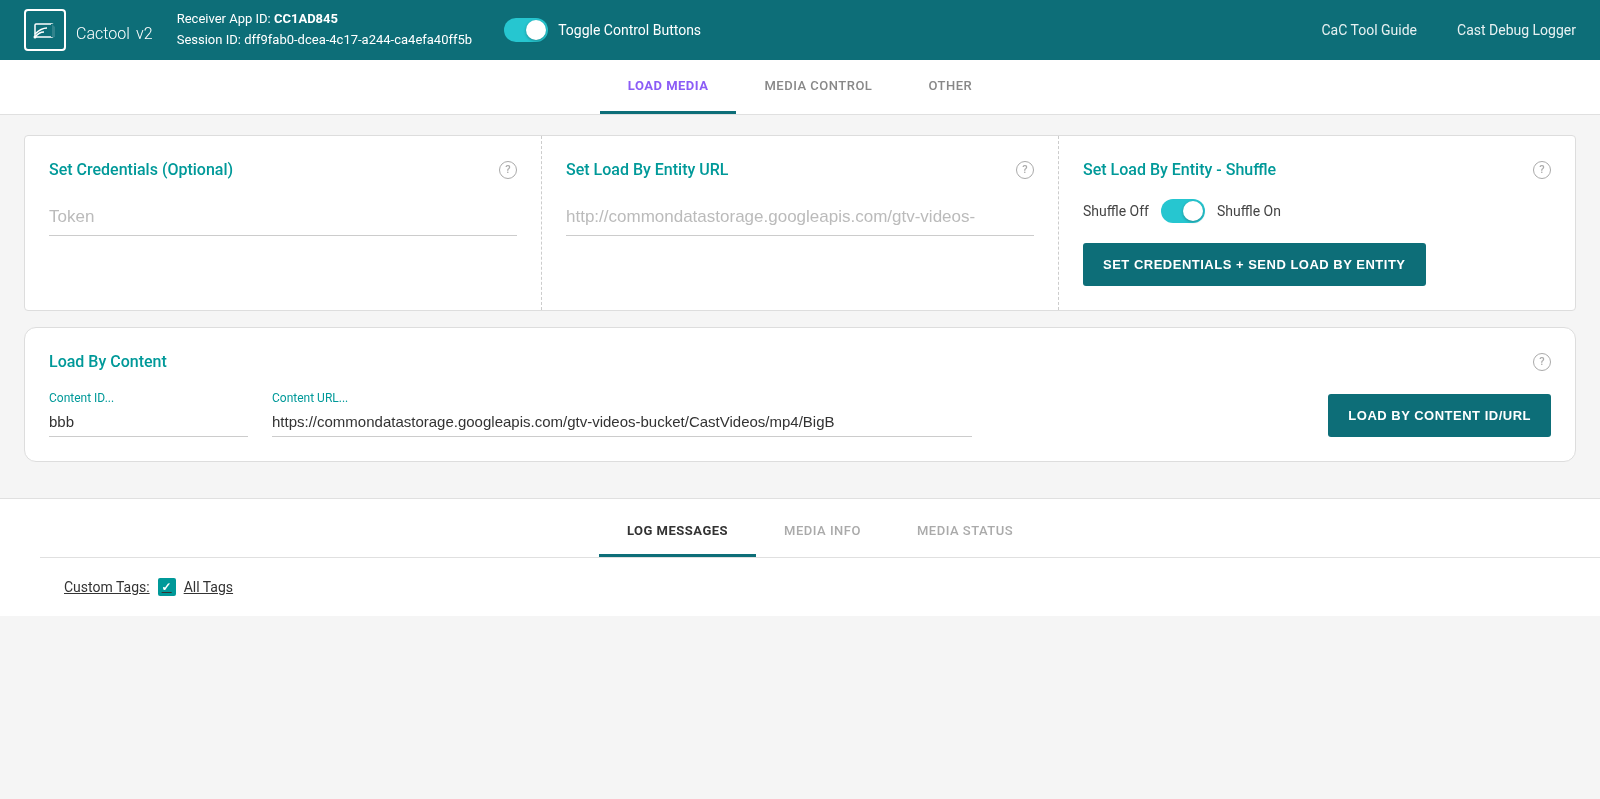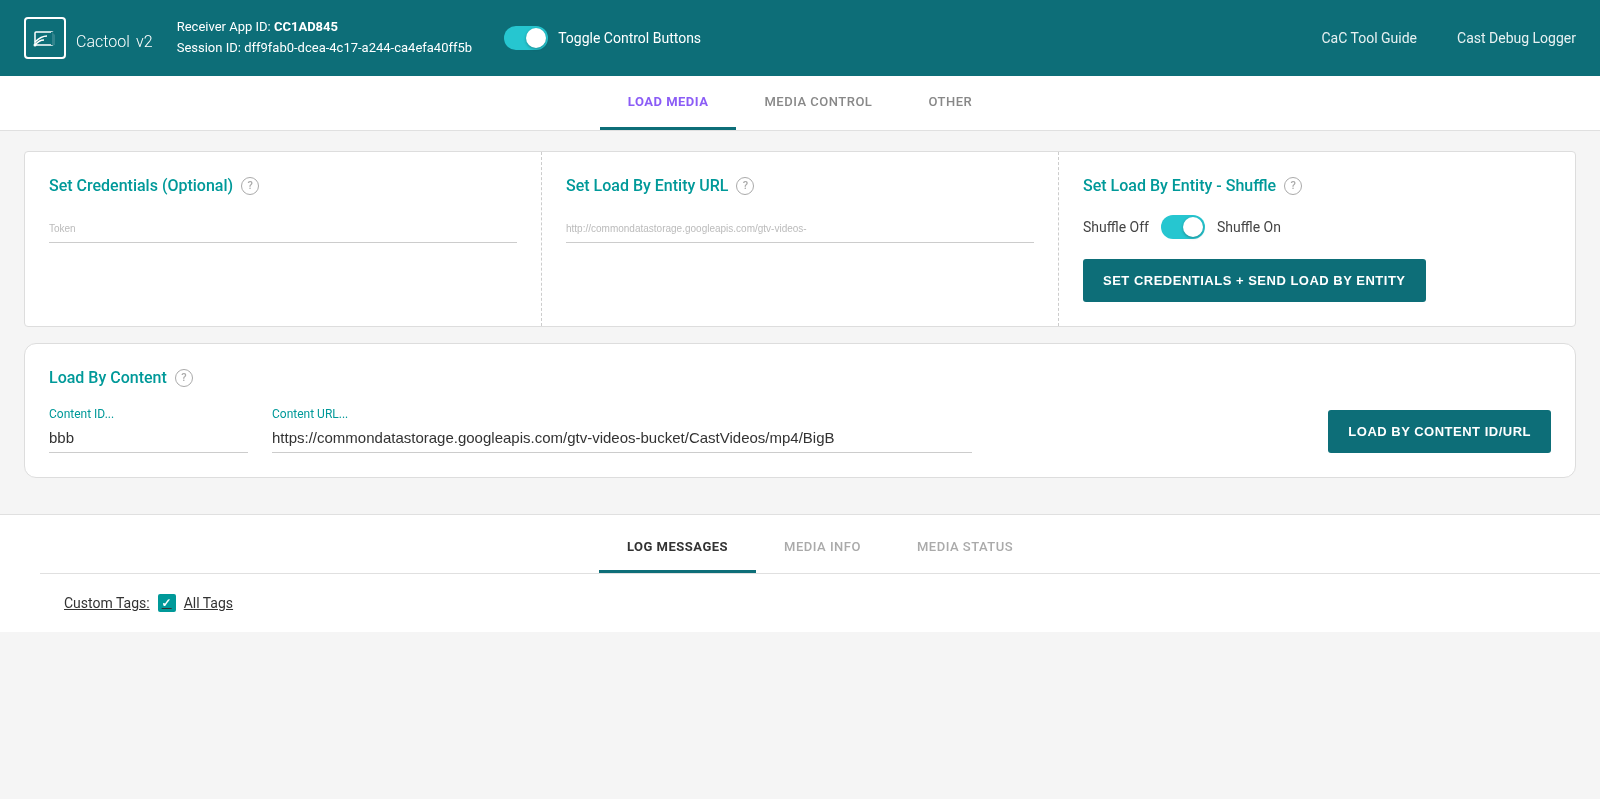--- a/index.html
+++ b/index.html
@@ -5,21 +5,21 @@
     * { box-sizing: border-box; margin: 0; padding: 0; }
     body { font-family: 'Roboto', Arial, sans-serif; background: #f5f5f5; font-size: 14px; color: #333; }
 
     
     .header {
       background: #0d6e78;
       color: white;
       display: flex;
       align-items: center;
       padding: 0 24px;
-      height: 76px;
+      height: 60px;
       gap: 16px;
       justify-content: space-between;
     }
     .header-logo {
       display: flex;
       align-items: center;
       gap: 10px;
     }
     .header-logo-text {
       font-size: 26px;
@@ -127,39 +127,40 @@
     }
     .card:last-child { border-right: none; }
     .card-title {
       color: #009999;
       font-size: 16px;
       font-weight: 500;
       display: flex;
       align-items: center;
       gap: 8px;
       margin-bottom: 20px;
+      justify-content: space-between;
     }
     .help-icon {
       width: 18px;
       height: 18px;
       border: 1.5px solid #aaa;
       border-radius: 50%;
       display: inline-flex;
       align-items: center;
       justify-content: center;
       font-size: 11px;
       color: #aaa;
       cursor: pointer;
     }
     .card input[type="text"] {
       width: 100%;
       border: none;
       border-bottom: 1px solid #ccc;
       padding: 8px 0;
-      font-size: 10px;
+      font-size: 17px;
       color: #999;
       outline: none;
       background: transparent;
     }
     .card input[type="text"]::placeholder { color: #bbb; }
 
     
     .shuffle-row {
       display: flex;
       align-items: center;

